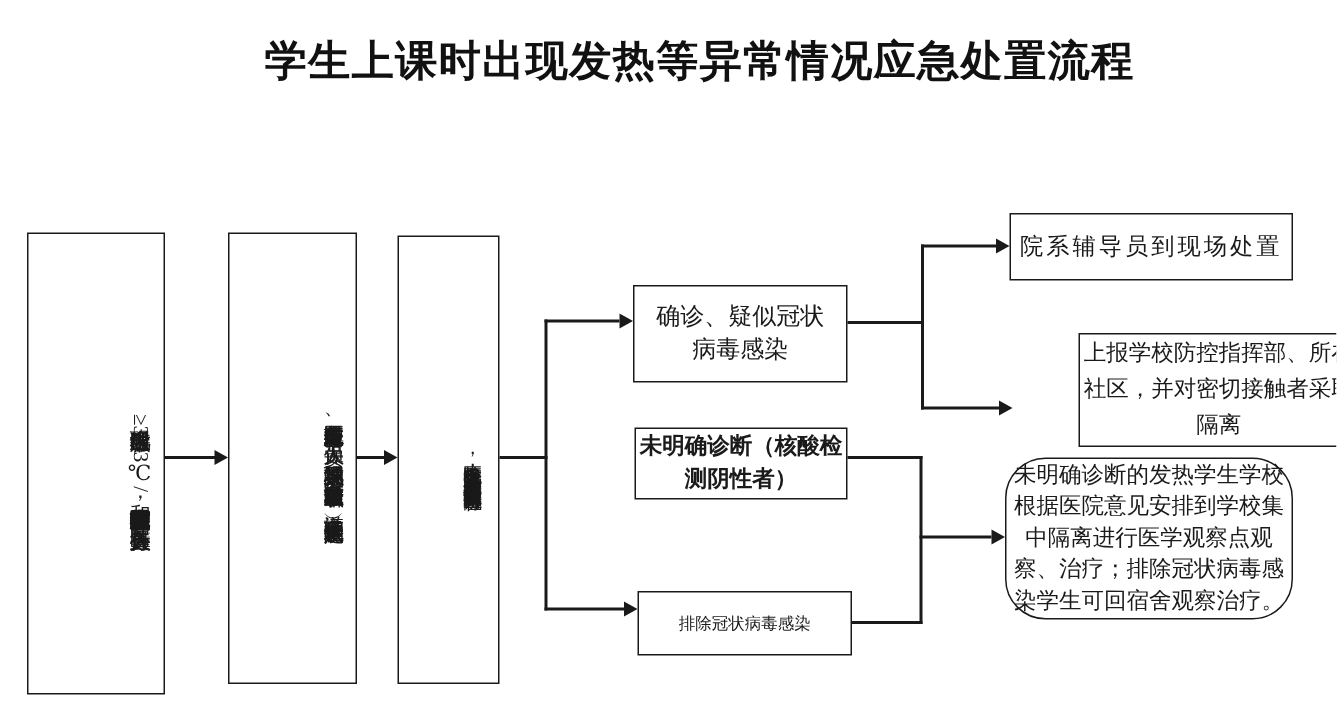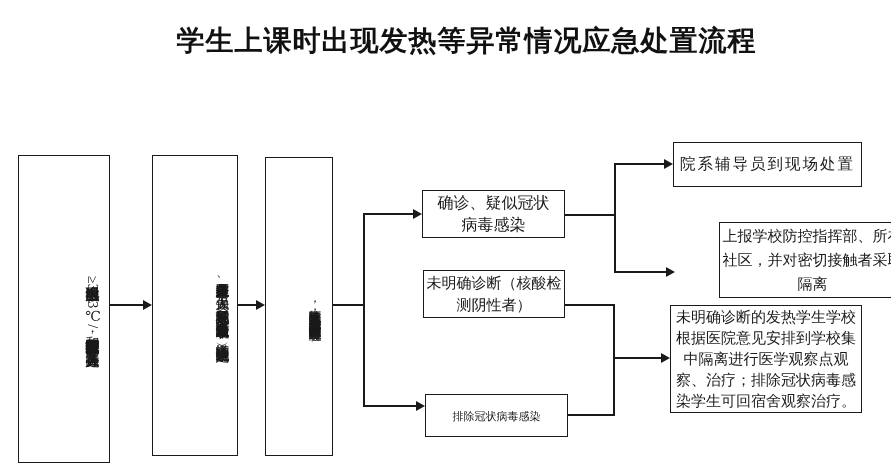--- a/index.html
+++ b/index.html
@@ -19,26 +19,26 @@
   }
   .vbox{
     writing-mode:vertical-rl;text-orientation:mixed;text-align:center;
   }
   .hbox{
     display:flex;align-items:center;justify-content:center;text-align:center;
   }
   .b1{left:18px;top:155px;width:92px;height:308px;font-size:14px;line-height:27px;padding:8px 3px;}
   .b2{left:152px;top:155px;width:86px;height:301px;font-size:13.5px;line-height:26px;padding:8px 2px;}
   .b3{left:265px;top:157px;width:68px;height:299px;font-size:12.5px;letter-spacing:-0.5px;line-height:26px;padding:8px 4px;}
-  .m1{left:422px;top:190px;width:143px;height:48px;font-size:16px;line-height:22px;padding:0 13px;}
-  .m2{left:423px;top:270px;width:142px;height:48px;font-size:15px;line-height:22px;padding:0 1px;}
+  .m1{left:422px;top:190px;width:143px;height:65px;font-size:16px;line-height:22px;padding:0 13px;}
+  .m2{left:423px;top:285px;width:142px;height:48px;font-size:15px;line-height:22px;padding:0 1px;font-weight:bold;}
   .m3{left:425px;top:394px;width:143px;height:43px;font-size:11px;line-height:20px;}
   .r1{left:673px;top:142px;width:189px;height:45px;font-size:15.5px;letter-spacing:2px;}
   .r2{left:675px;top:222px;width:187px;height:76px;font-size:15px;line-height:24px;padding:0 2px;margin-left:44px;}
-  .r3{left:670px;top:305px;width:192px;height:108px;font-size:15px;line-height:21px;padding:2px 5px;}
+  .r3{left:670px;top:305px;width:192px;height:108px;font-size:15px;line-height:21px;padding:2px 5px;border-radius:27px;}
   .hline{position:absolute;height:2px;background:#1a1a1a;}
   .vline{position:absolute;width:2px;background:#1a1a1a;}
   .arrowhead{
     position:absolute;width:0;height:0;
     border-top:5px solid transparent;border-bottom:5px solid transparent;
     border-left:9px solid #1a1a1a;
   }
 </style>
 </head>
 <body>

